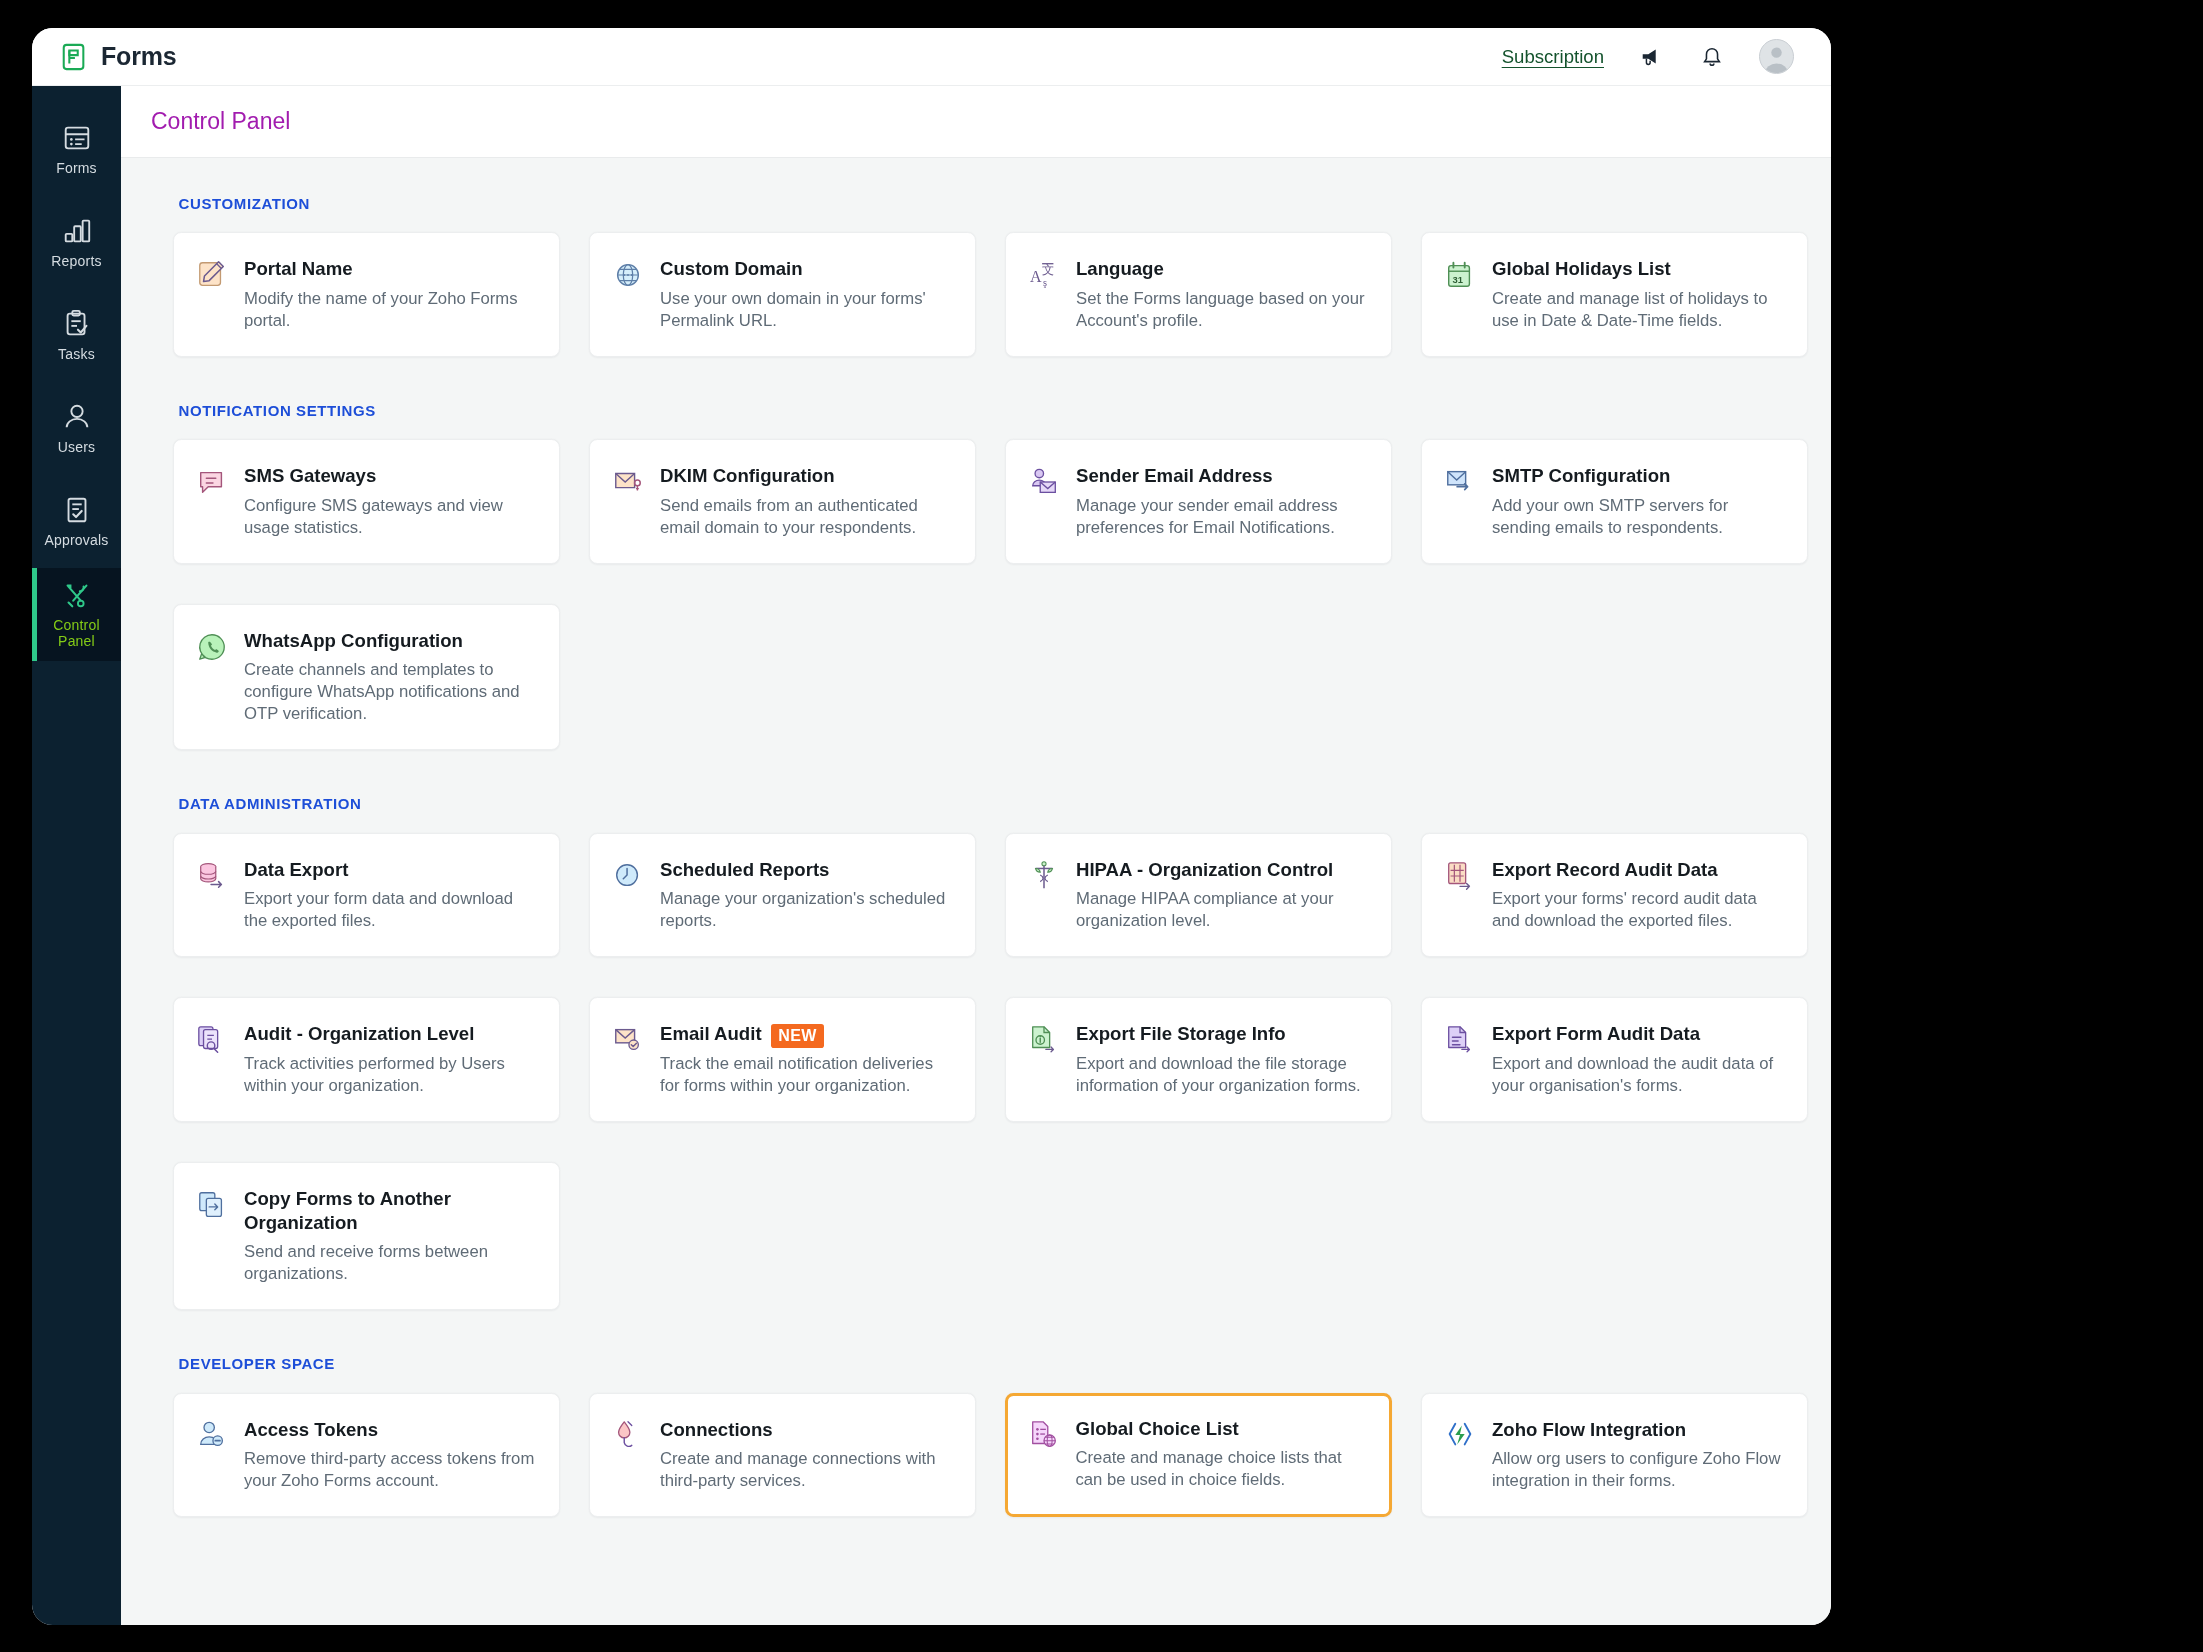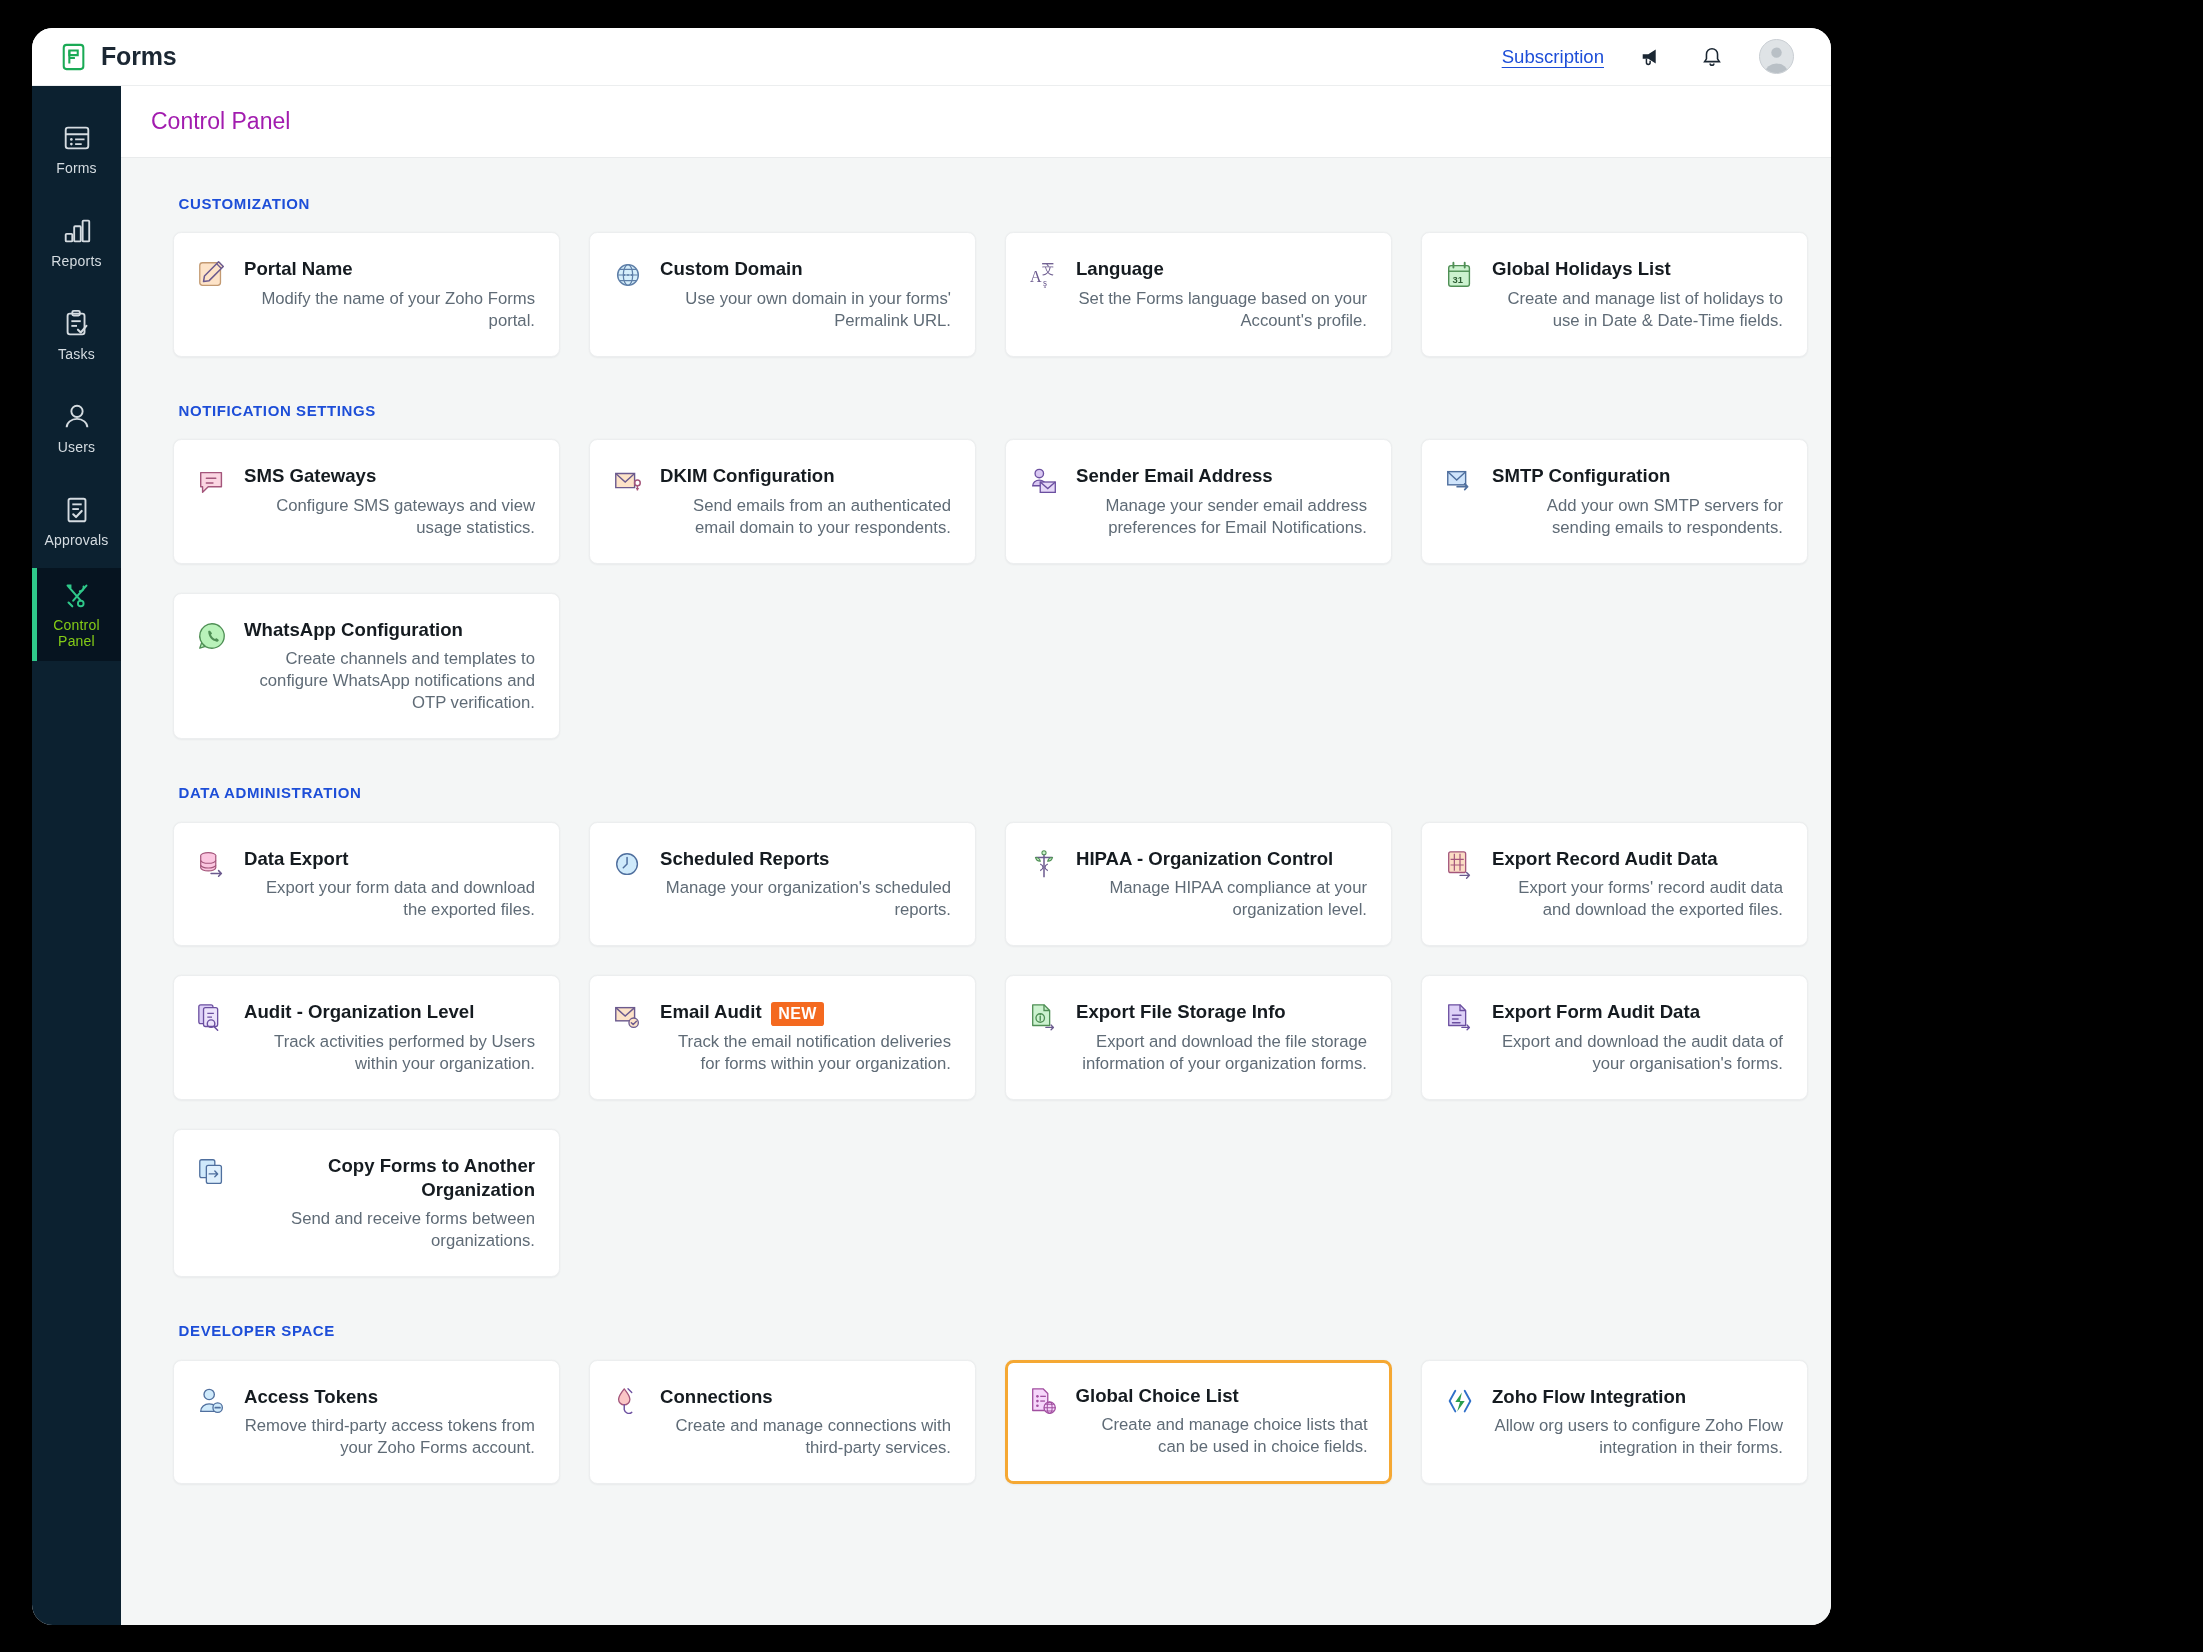--- a/index.html
+++ b/index.html
@@ -33,21 +33,21 @@
   .brand { display: flex; align-items: center; gap: 13px; }
   .brand-logo { width: 28px; height: 28px; display: block; }
   .brand-title {
     font-size: 25px; font-weight: bold; color: #1b2733;
     letter-spacing: -0.2px;
   }
   .topbar-right {
     margin-left: auto; display: flex; align-items: center; gap: 35px;
   }
   .subscription-link {
-    font-size: 18.6px; color: #1d4ed8;
+    font-size: 18.6px; color: #14532d;
     text-decoration: underline; text-underline-offset: 3.7px;
     cursor: pointer;
   }
   .icon-btn { display: flex; align-items: center; justify-content: center; cursor: pointer; }
   .avatar {
     width: 35px; height: 35px; border-radius: 50%;
     background: #dfe3e6; border: 0.9px solid #c9ced3;
     display: flex; align-items: center; justify-content: center;
     overflow: hidden;
   }
@@ -106,22 +106,21 @@
   .section-title {
     font-size: 15px; font-weight: bold; color: #1d4ed8;
     letter-spacing: 0.6px;
     margin: 0 0 20.4px 5.6px;
   }
   .section + .section { margin-top: 45px; }
 
   .card-grid {
     display: grid;
     grid-template-columns: repeat(4, 387px);
-    gap: 29px 29px;
-    text-align: right;
+    gap: 40px 29px;
   }
   .card {
     background: #ffffff;
     border-radius: 8.3px;
     border: 0.9px solid #eceeef;
     box-shadow: 0 0.9px 1.9px rgba(16,24,40,.05);
     padding: 24px 24px 24px 22px;
     display: flex;
     gap: 16px;
     cursor: pointer;

